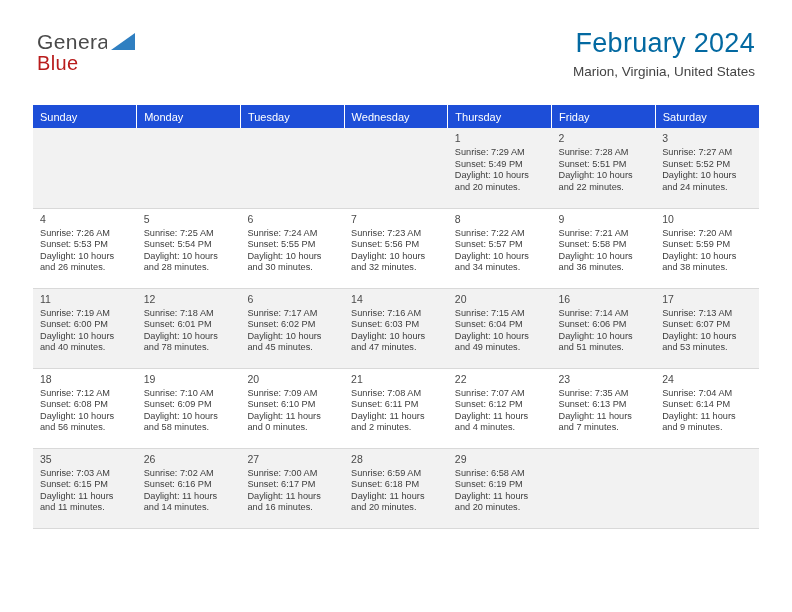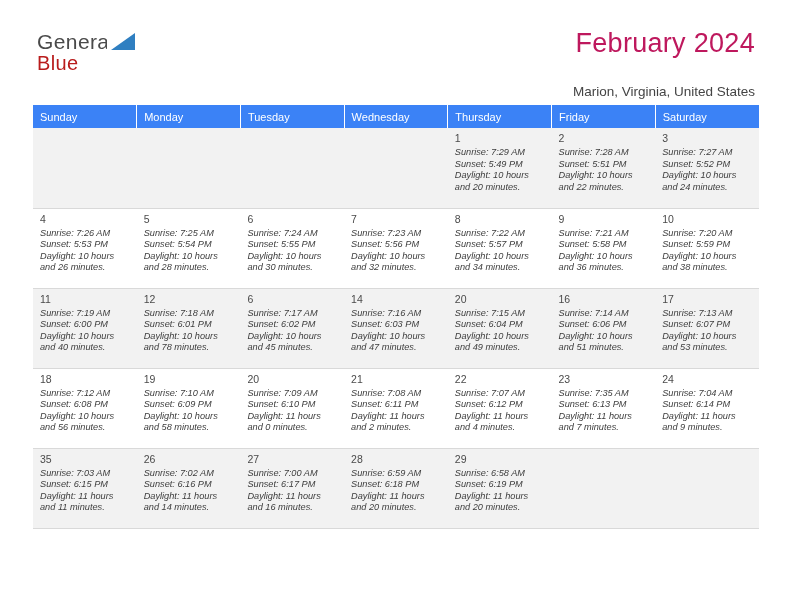--- a/index.html
+++ b/index.html
@@ -51,42 +51,42 @@
     top: 1px;
     width: 34px;
     height: 22px;
     overflow: hidden;
   }
   .title {
     position: absolute;
     right: 4px;
     top: 28px;
     font-size: 27px;
-    color: #be185d;
+    color: #0369a1;
     font-weight: normal;
     letter-spacing: .3px;
   }
   .subtitle {
     position: absolute;
     right: 4px;
-    top: 84px;
+    top: 64px;
     font-size: 13.5px;
     color: #444444;
   }
   
   .calendar {
     position: absolute;
     left: 33px;
     top: 105px;
     width: 726px;
     border-collapse: collapse;
     table-layout: fixed;
   }
   .calendar th {
-    background: #3b82f6;
+    background: #1d4ed8;
     color: #ffffff;
     font-size: 11px;
     font-weight: normal;
     text-align: left;
     padding: 5px 0 5px 7px;
     border-right: 1px solid #ffffff;
     height: 13px;
   }
   .calendar th:last-child { border-right: none; }
   .calendar td {
@@ -101,21 +101,20 @@
   .daynum {
     font-size: 10.5px;
     color: #4a4a4a;
     line-height: 14px;
     margin-bottom: 2px;
   }
   .info {
     font-size: 9.2px;
     color: #3d3d3d;
     line-height: 11.6px;
-    font-style: italic;
   }
   .empty { }
 </style>
 </head>
 <body>
 
 <div class="page">
 
   <div class="header">
     <div class="logo">

